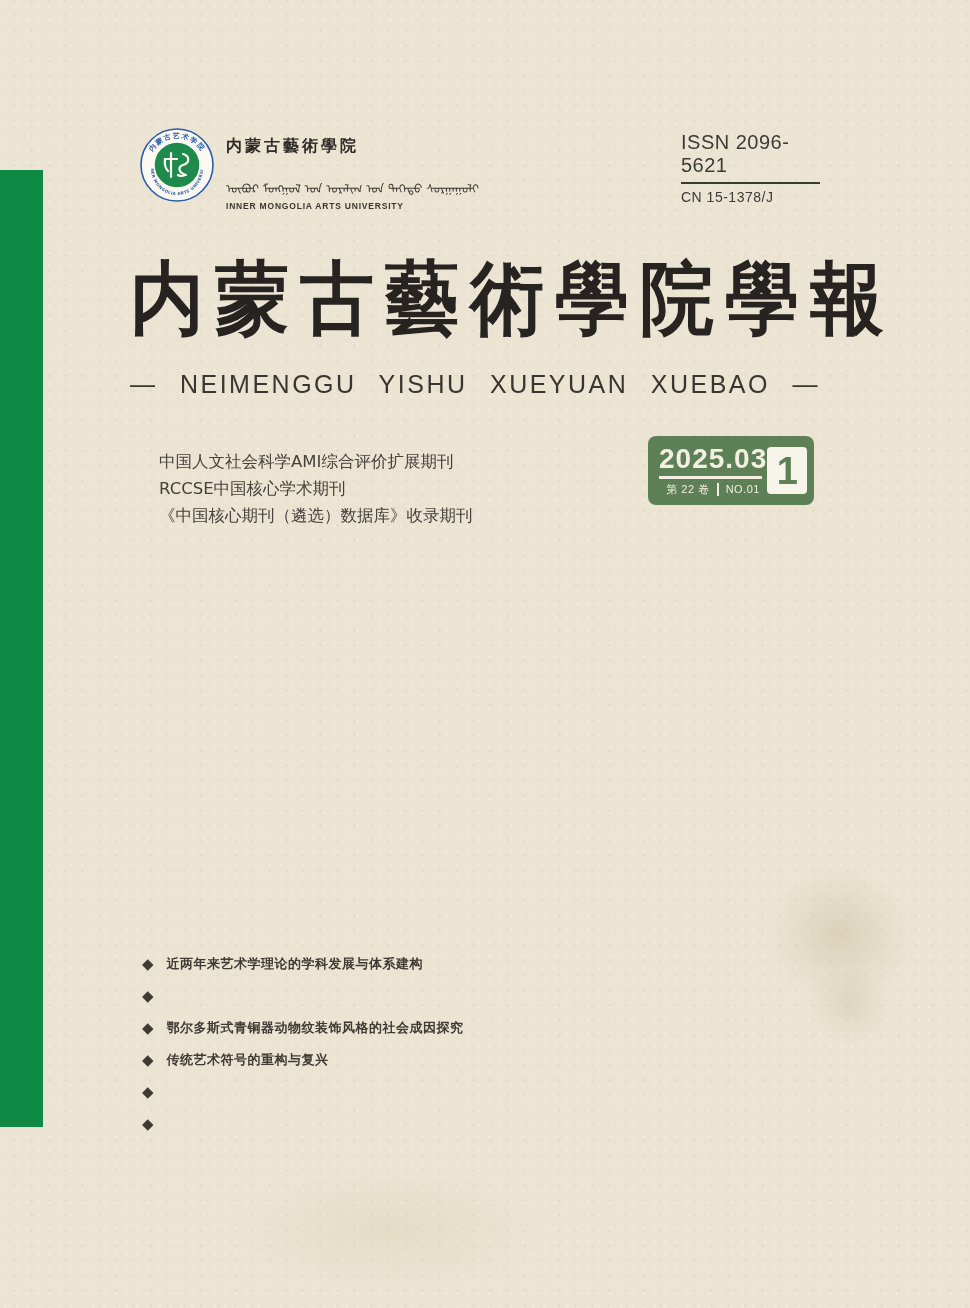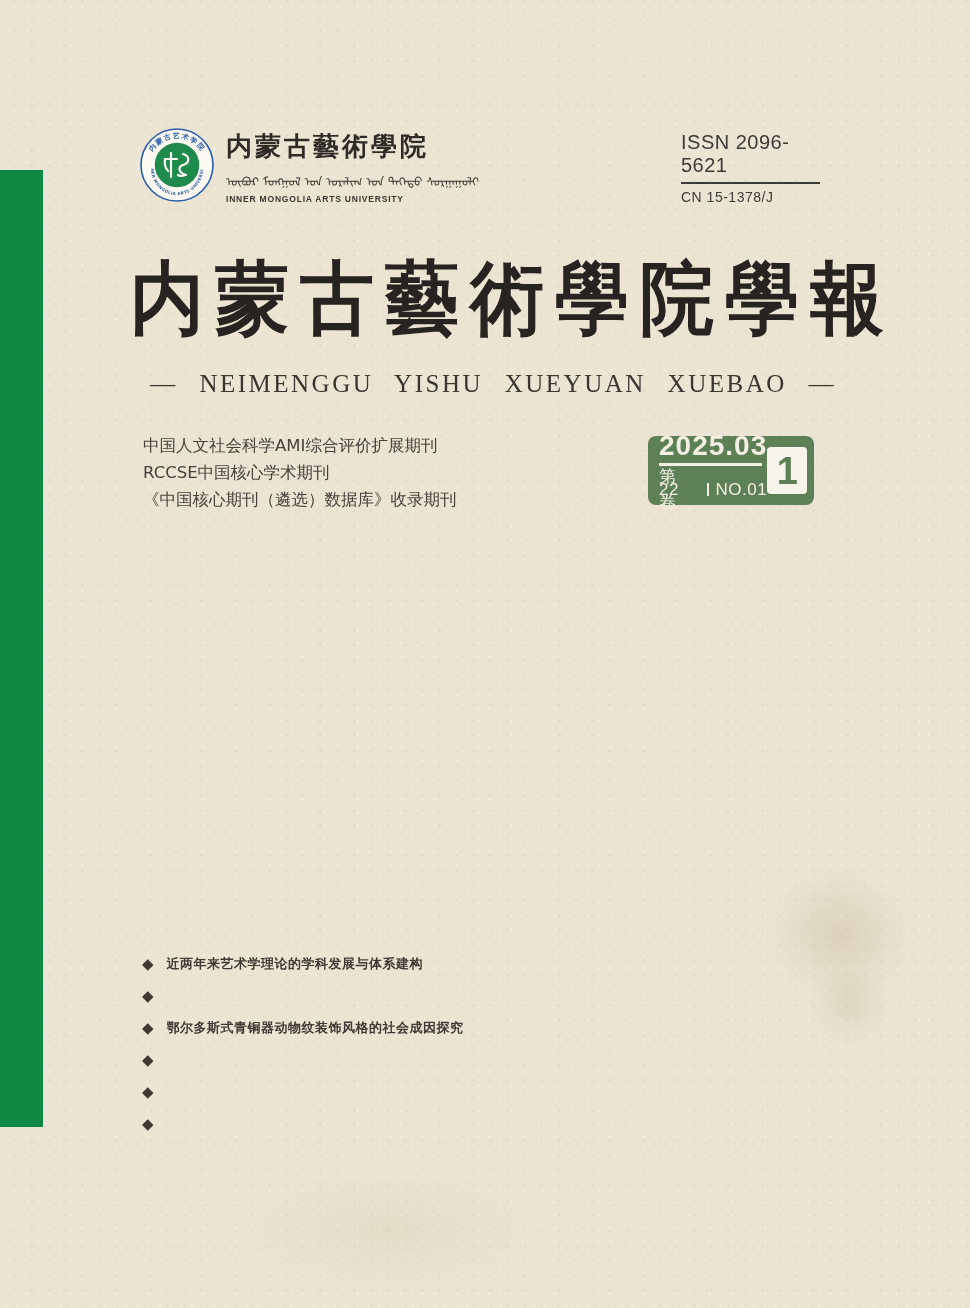--- a/index.html
+++ b/index.html
@@ -27,27 +27,27 @@
   .green-stripe{
     position:absolute;left:0;top:170px;width:43px;height:957px;
     background:#0f8a45;
   }
 
   
   .masthead{position:absolute;left:140px;top:128px;display:flex;align-items:flex-start;}
   .logo{width:74px;height:74px;flex:0 0 auto;}
   .uni-block{margin-left:12px;padding-top:6px;}
   .uni-cn{
-    font-family:Liberation Serif, serif;
-    font-size:26px;font-weight:700;color:#2f2b26;
+    font-family:Liberation Mono, monospace;
+    font-size:16px;font-weight:700;color:#2f2b26;
     letter-spacing:3px;line-height:26px;white-space:nowrap;
   }
   .uni-mn{
     font-size:12px;color:#3a362f;letter-spacing:7px;line-height:16px;
-    margin-top:14px;white-space:nowrap;
+    margin-top:21px;white-space:nowrap;
   }
   .uni-en{
     font-family:"Liberation Sans",sans-serif;
     font-size:8.5px;font-weight:700;color:#3a362f;
     letter-spacing:0.8px;line-height:12px;margin-top:3px;white-space:nowrap;
   }
 
   
   .issn-block{
     position:absolute;left:681px;top:131px;width:139px;
@@ -60,44 +60,44 @@
   
   .jtitle{
     position:absolute;left:130px;top:250px;width:706px;
     font-family:"DejaVu Serif",serif;
     font-size:74px;font-weight:900;color:#272320;
     letter-spacing:11px;text-align:center;white-space:nowrap;
     transform:scaleY(1.08);
   }
   .jtitle-pinyin{
     position:absolute;left:130px;top:370px;width:706px;
-    font-family:Liberation Serif, serif;
-    font-size:25px;color:#39352f;text-align:right;
+    font-family:Liberation Sans, sans-serif;
+    font-size:25px;color:#39352f;text-align:left;
     letter-spacing:2.5px;word-spacing:13px;white-space:nowrap;
   }
 
   
   .accolades{
     position:absolute;left:143px;top:432px;
-    list-style:none;margin:0;padding:0;
+    list-style:none;margin:16px;padding:0;
     font-size:16.5px;line-height:27px;color:#46413a;
   }
 
   
   .issue-box{
     position:absolute;left:648px;top:436px;width:166px;height:69px;
     background:#5e8056;border-radius:8px;
     display:flex;align-items:center;justify-content:space-between;
     padding:0 8px 0 11px;box-sizing:border-box;
     color:#f3efe2;font-family:"Liberation Sans",sans-serif;
   }
   .issue-left{display:flex;flex-direction:column;justify-content:center;}
   .issue-date{font-size:28px;font-weight:700;letter-spacing:1px;line-height:28px;}
   .issue-divider{height:3px;background:#f3efe2;margin:3px 0 4px;width:103px;}
-  .issue-meta{display:flex;align-items:center;font-size:17px;letter-spacing:0.5px;line-height:13px;}
+  .issue-meta{display:flex;align-items:center;font-size:11px;letter-spacing:0.5px;line-height:13px;justify-content:center;}
   .issue-sep{width:2px;height:13px;background:#f3efe2;margin:0 7px;}
   .issue-no-badge{
     width:40px;height:47px;background:#f7f4e9;border-radius:4px;
     display:flex;align-items:center;justify-content:center;flex:0 0 auto;
   }
   .issue-no{font-size:38px;font-weight:800;color:#5e8056;line-height:1;}
 
   
   .articles{
     position:absolute;left:142px;top:948px;
@@ -183,20 +183,21 @@
     </li>
     <li>
       <span class="bullet">◆</span>
     </li>
     <li>
       <span class="bullet">◆</span>
       <span class="article-title">鄂尔多斯式青铜器动物纹装饰风格的社会成因探究</span>
     </li>
     <li>
       <span class="bullet">◆</span>
+      <span class="article-title">传统艺术符号的重构与复兴</span>
     </li>
     <li>
       <span class="bullet">◆</span>
     </li>
     <li>
       <span class="bullet">◆</span>
     </li>
   </ul>
 
 </div>

